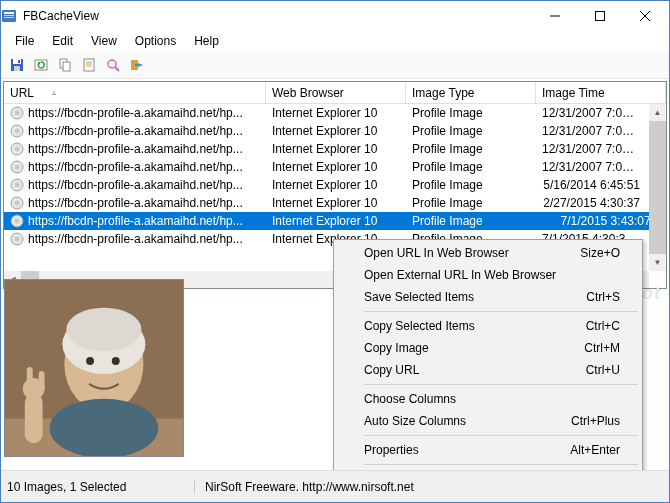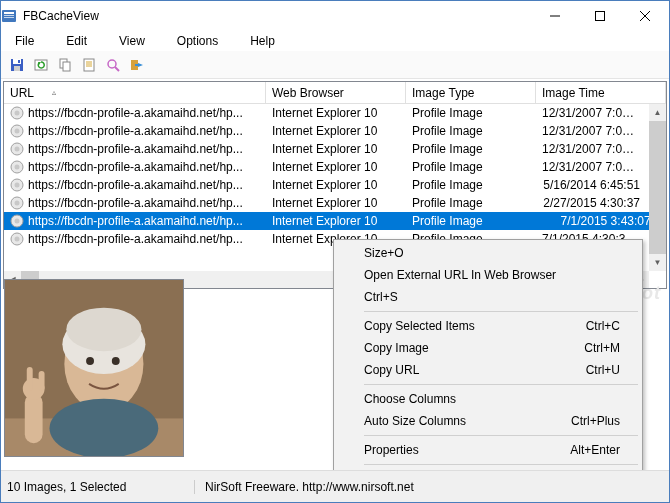--- a/index.html
+++ b/index.html
@@ -3,21 +3,21 @@
 <meta charset="utf-8">
 <style>
 * { box-sizing: border-box; margin: 0; padding: 0; }
 body { font-family: "Segoe UI", Tahoma, sans-serif; font-size: 12px; background: #fff; overflow: hidden; width: 670px; height: 503px; border: 1px solid #4a7dbc; position: relative; }
 .titlebar { height: 30px; display: flex; align-items: center; padding: 0 2px 0 0; background: #fff; }
 .title-icon { width: 16px; height: 16px; margin-right: 6px; }
 .title-text { font-size: 12px; flex: 1; }
 .winbtns { display: flex; }
 .winbtn { width: 45px; height: 28px; display: flex; align-items: center; justify-content: center; font-family: inherit; }
 .winbtn svg { width: 10px; height: 10px; }
-.menubar { height: 20px; display: flex; align-items: center; padding: 0 6px; gap: 16px; }
+.menubar { height: 20px; display: flex; align-items: center; padding: 0 6px; gap: 2px; }
 .menuitem { padding: 2px 8px; font-size: 12px; }
 .toolbar { height: 28px; display: flex; align-items: center; padding: 2px 6px; gap: 4px; border-bottom: 1px solid #e5e5e5; background: #fafafa; }
 .tbtn { width: 20px; height: 20px; display: flex; align-items: center; justify-content: center; }
 .tbtn svg { width: 16px; height: 16px; }
 .listwrap { position: relative; height: 208px; border: 1px solid #828790; margin: 2px; background: #fff; overflow: hidden; }
 .listhead { display: flex; height: 22px; background: #fff; border-bottom: 1px solid #e0e0e0; }
 .colh { display: flex; align-items: center; padding: 0 6px; font-size: 12px; border-right: 1px solid #e0e0e0; position: relative; gap: 18px; }
 .colh .sort { font-size: 8px; color: #666; }
 .col-url { width: 262px; }
 .col-browser { width: 140px; }
@@ -282,26 +282,28 @@
     <circle cx="29" cy="110" r="11" fill="#d9b896"></circle>
     <rect x="22" y="88" width="6" height="24" fill="#d9b896" rx="3"></rect>
     <rect x="34" y="92" width="6" height="20" fill="#d9b896" rx="3"></rect>
   </svg>
 </div>
 
 <div class="watermark">shot</div>
 
 <div class="ctxmenu">
   <div class="ctxitem">
+      <span class="lbl">Open URL In Web Browser</span>
       <span class="short">Size+O</span>
     </div>
   <div class="ctxitem">
       <span class="lbl">Open External URL In Web Browser</span>
     </div>
   <div class="ctxitem">
+      <span class="lbl">Save Selected Items</span>
       <span class="short">Ctrl+S</span>
     </div>
   <div class="ctxsep"></div>
   <div class="ctxitem">
       <span class="lbl">Copy Selected Items</span>
       <span class="short">Ctrl+C</span>
     </div>
   <div class="ctxitem">
       <span class="lbl">Copy Image</span>
       <span class="short">Ctrl+M</span>

